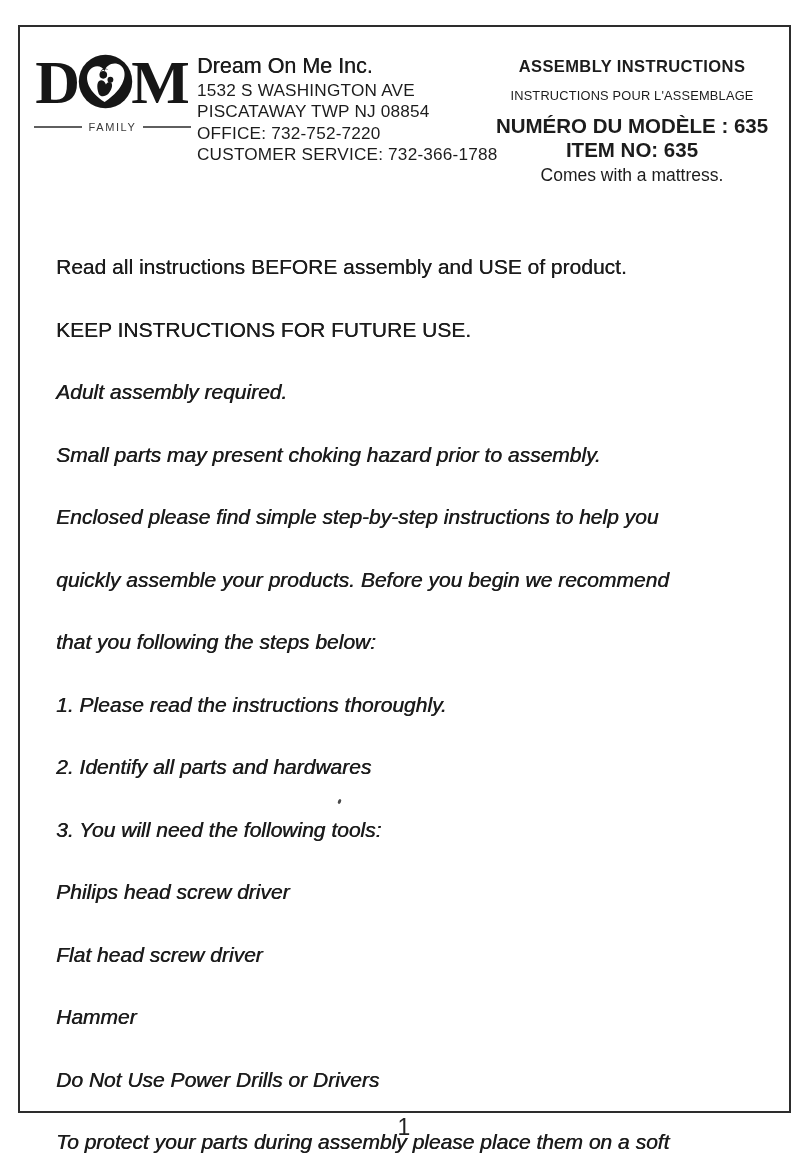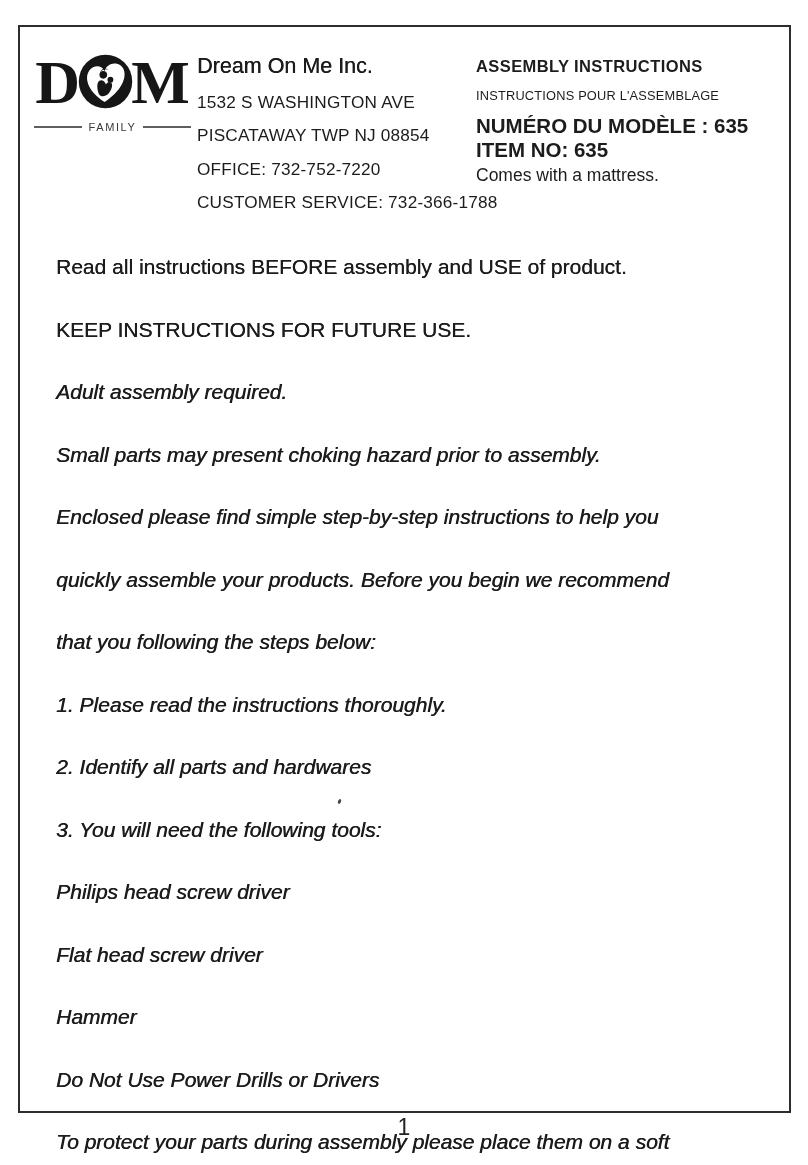--- a/index.html
+++ b/index.html
@@ -18,23 +18,23 @@
     font-family:"Liberation Serif", serif; font-weight:700;
     font-size:62px; line-height:58px; color:#161616;
   }
   .logo-o { width:57px; height:57px; margin:0 -3px; position:relative; top:-1px; }
   .family-divider { display:flex; align-items:center; gap:7px; margin-top:10px; padding:0 4px; }
   .family-divider .dline { flex:1; height:2px; background:#5f5f5f; }
   .family-label { font-size:11px; letter-spacing:1.6px; color:#3a3a3a; }
   
   .company { position:absolute; left:177px; top:25px; }
   .company-name { font-size:21.5px; line-height:28px; text-shadow:0.4px 0 0 currentColor; }
-  .company-line { font-size:17.2px; line-height:21.4px; letter-spacing:0.2px;margin-top:12px; }
+  .company-line { font-size:17.2px; line-height:21.4px; letter-spacing:0.2px; }
   
-  .product { position:absolute; left:456px; top:30px; width:312px; text-align:left; }
+  .product { position:absolute; left:456px; top:30px; width:312px; text-align:center; }
   .p-title { font-size:16.5px; font-weight:700; letter-spacing:0.4px; }
   .p-fr { font-size:12.8px; margin-top:12px; letter-spacing:0.2px; }
   .p-model { font-size:20.5px; font-weight:700; margin-top:11px; white-space:pre; }
   .p-item { font-size:20.5px; font-weight:700; margin-top:0; }
   .p-note { font-size:17.5px; margin-top:3px; }
   
   .body-text { position:absolute; left:36px; top:191px; white-space:pre; }
   .line-a { font-size:21px;  line-height:26.5px; text-shadow:0.25px 0 0 currentColor; }
   .line-b { font-size:21px;  line-height:26.5px; text-shadow:0.5px 0 0 currentColor;font-style:italic; }
   

